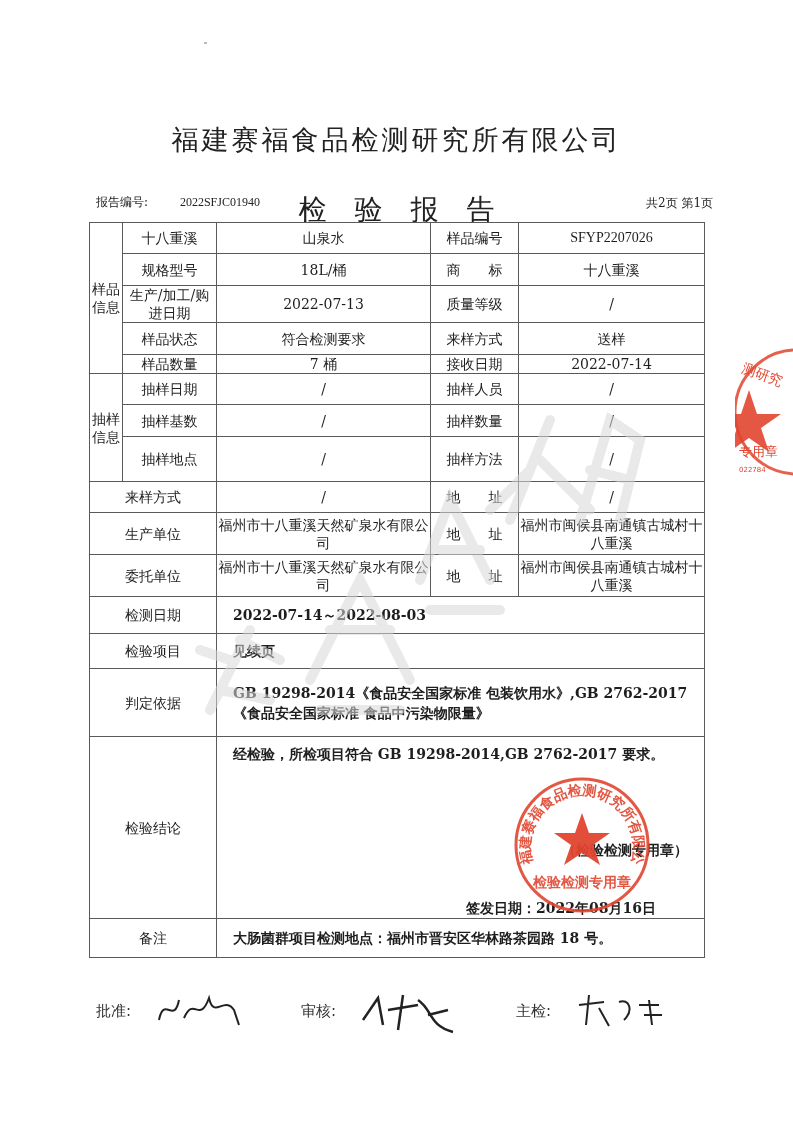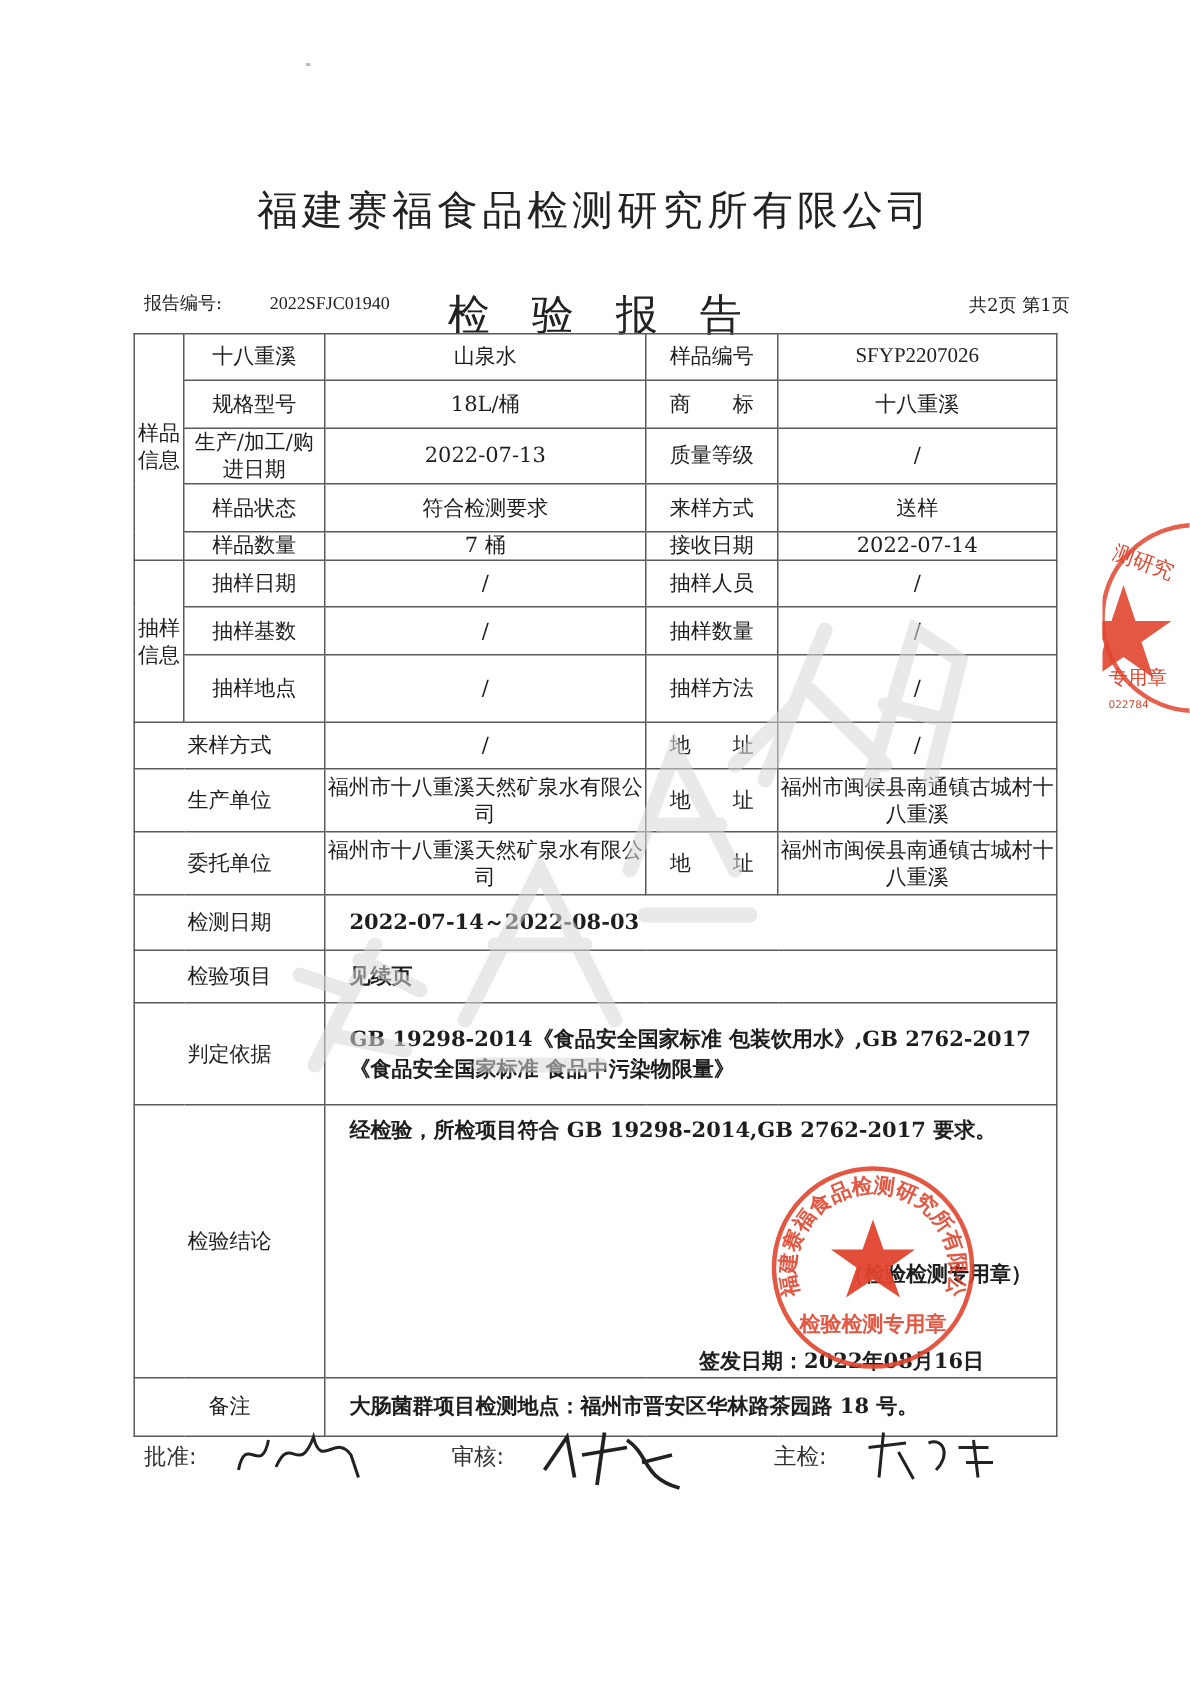--- a/index.html
+++ b/index.html
@@ -15,21 +15,21 @@
   table.report { position:absolute; left:89px; top:222px; width:615px; border-collapse:collapse; table-layout:fixed; font-size:14px; }
   table.report td { border:1px solid #5a5a5a; text-align:center; vertical-align:middle; padding:0; line-height:18px; }
   table.report td.left { text-align:left; padding-left:16px;font-weight:bold; }
   .c0 { width:33px; } .c1 { width:94px; } .c2 { width:214px; } .c3 { width:88px; } .c4 { width:186px; }
   .grp { font-size:14px; line-height:22px; }
   .tight { font-size:14px; line-height:16px; }
 
   .watermark { left:190px; top:380px; width:460px; height:360px; pointer-events:none; }
   .stamp-right { left:735px; top:342px; width:110px; height:140px; }
   .stamp-main { left:512px; top:775px; width:140px; height:140px; }
-  .sig-row { top:962px; left:96px; font-size:16px; font-family:"DejaVu Sans", sans-serif; color:#333; }
+  .sig-row { top:1002px; left:96px; font-size:16px; font-family:"DejaVu Sans", sans-serif; color:#333; }
   .sig-label { position:absolute; top:0; font-size:15px; }
   .sig { position:absolute; top:-12px; }
   .dot { left:204px; top:42px; width:3px; height:2px; background:#bbb; }
 </style>
 </head>
 <body>
 
 <div class="abs dot"></div>
 
 <div class="abs company">福建赛福食品检测研究所有限公司</div>

